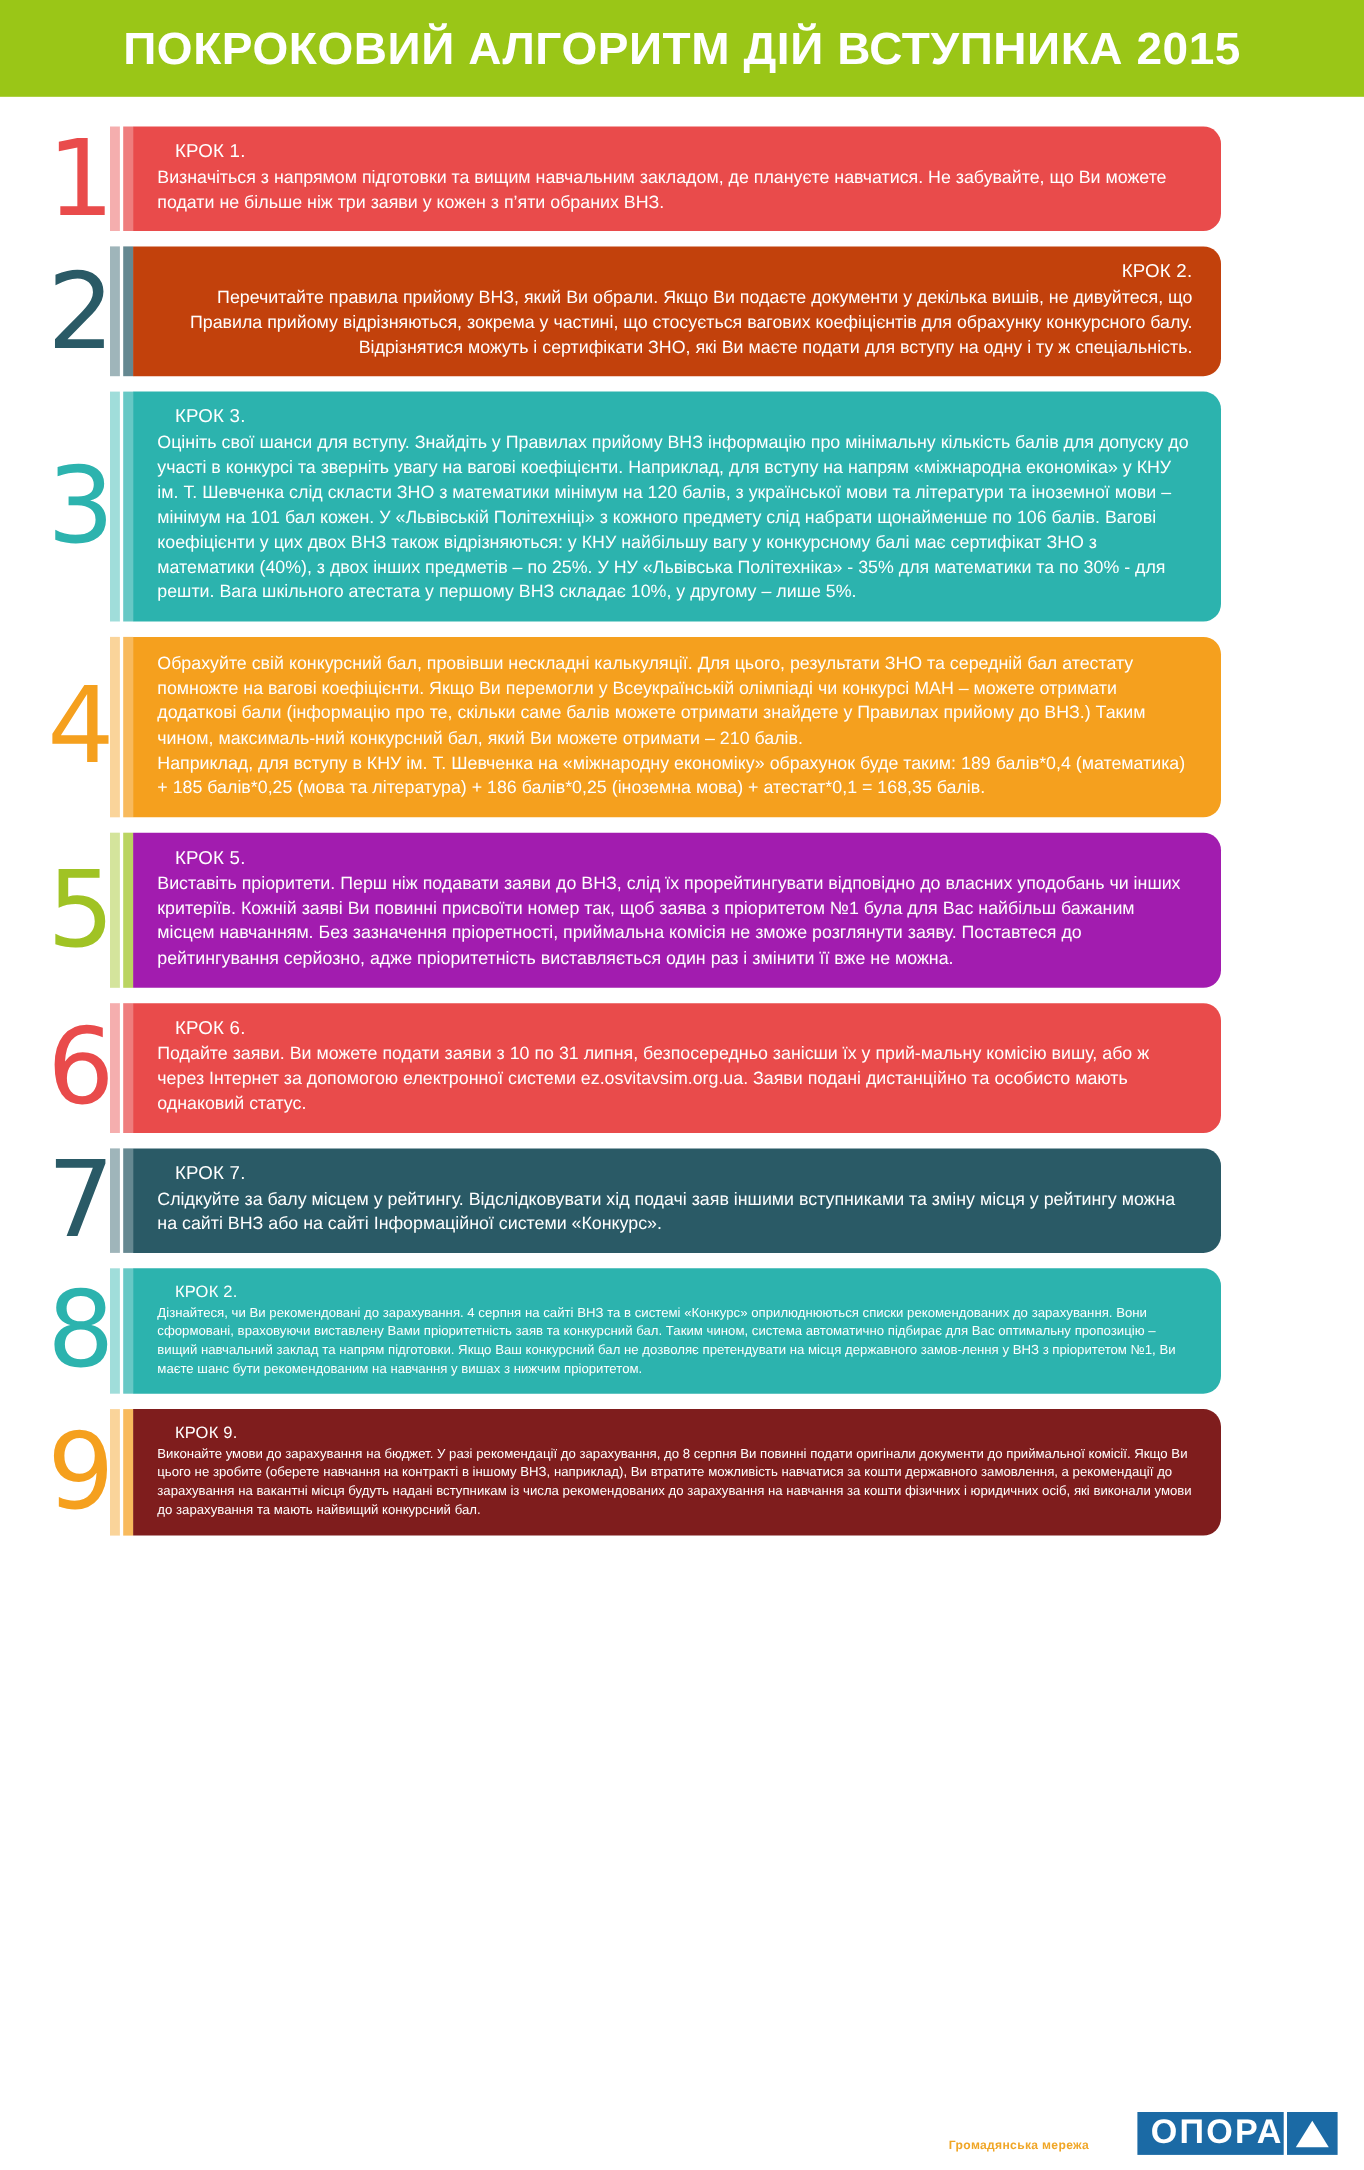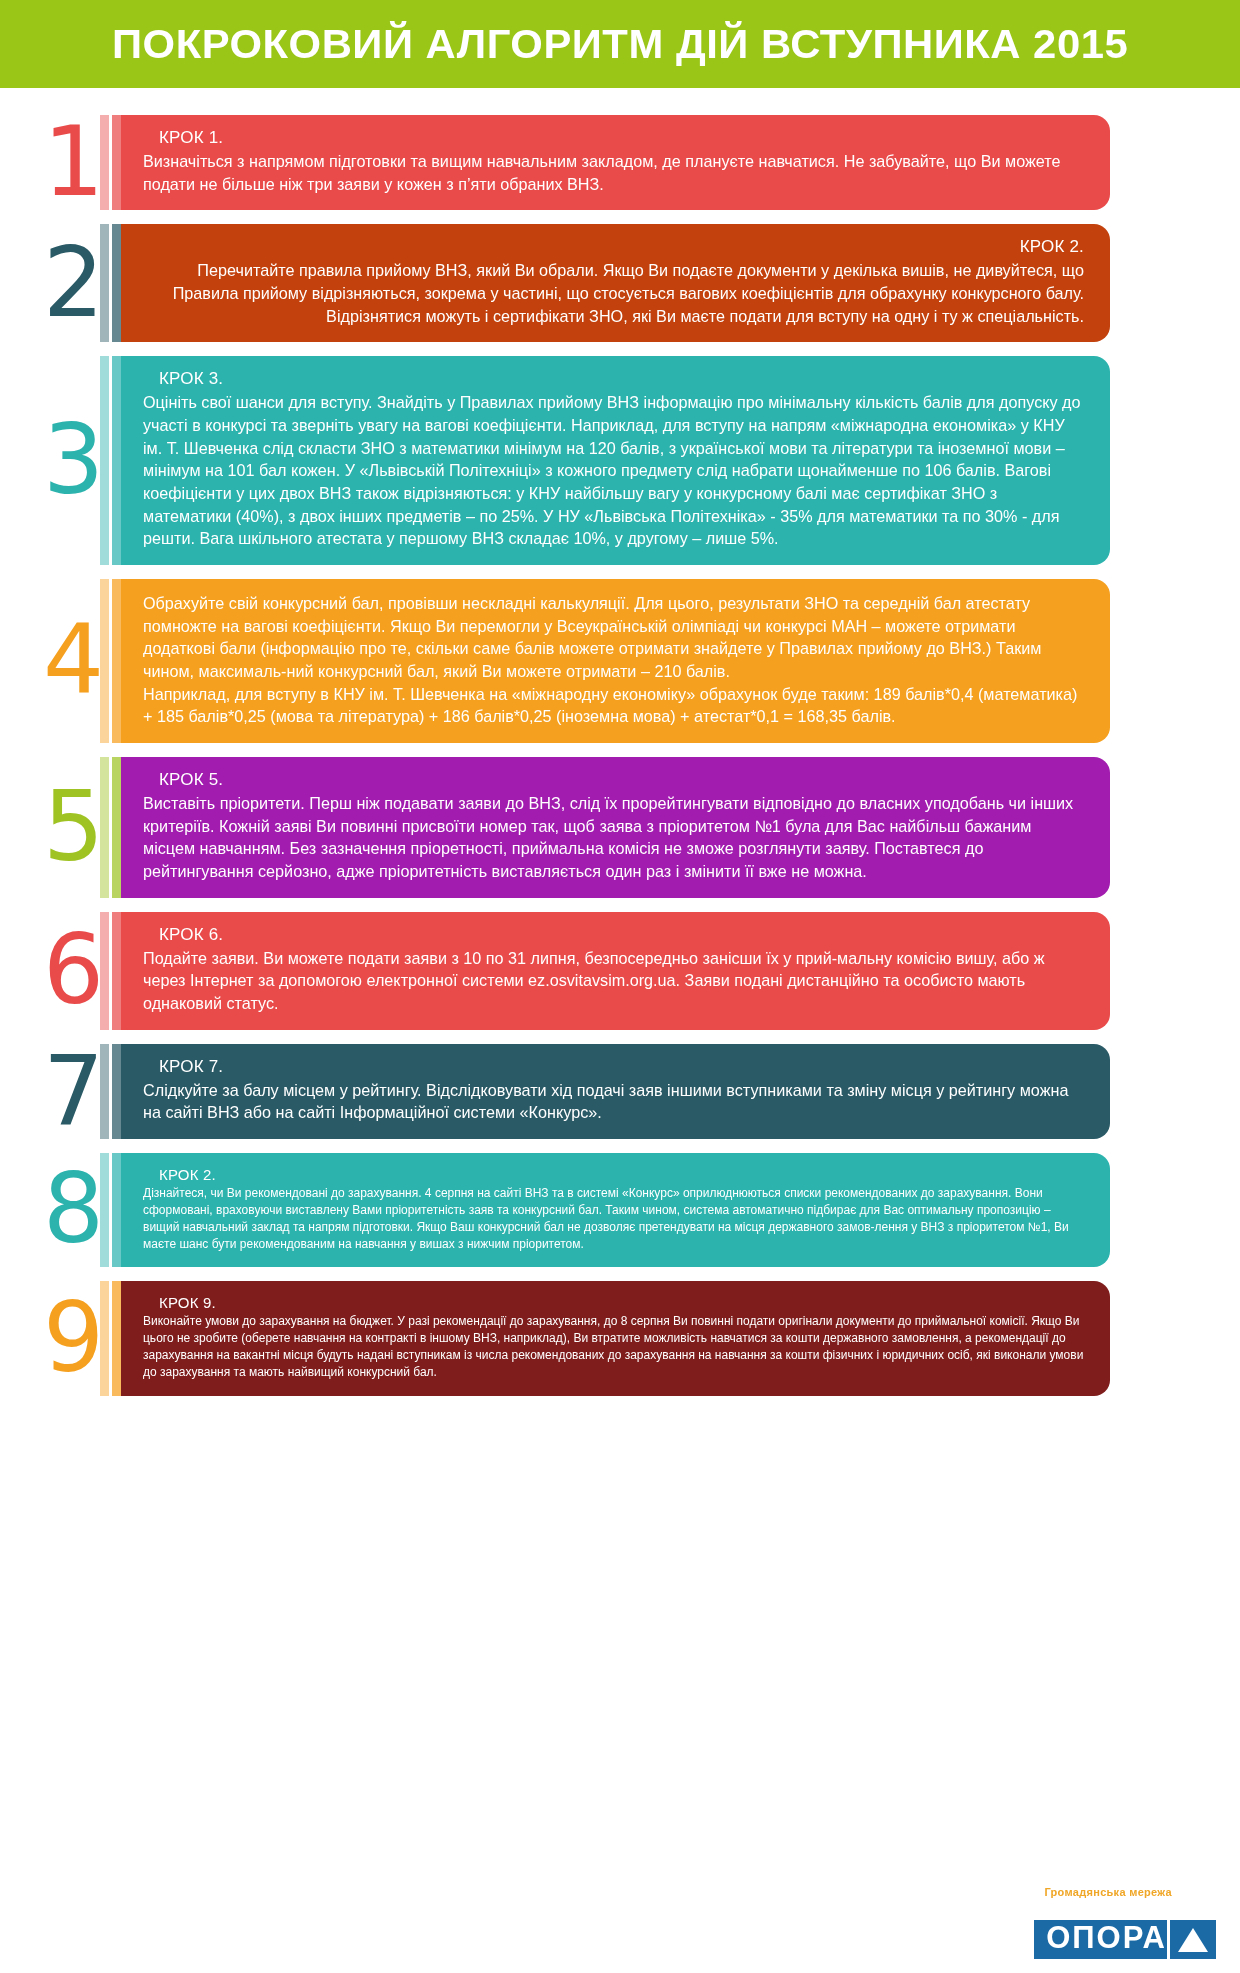--- a/index.html
+++ b/index.html
@@ -100,23 +100,22 @@
   
   .step.small .step-label{font-size:15px;}
   .step.small .step-body{font-size:12px; line-height:1.40;}
 
   
   .footer{
     position:absolute;
     right:24px;
     bottom:14px;
     display:flex;
-    flex-direction:column;
+    flex-direction:row;
     align-items:flex-end;
-    gap:20px;
   }
   .footer-caption{
     color:#f0a626;
     font-size:11px;
     font-weight:bold;
     letter-spacing:0.3px;
     margin-bottom:2px;
     margin-right:44px;
     font-family:"Liberation Sans","DejaVu Sans",sans-serif;
   }

